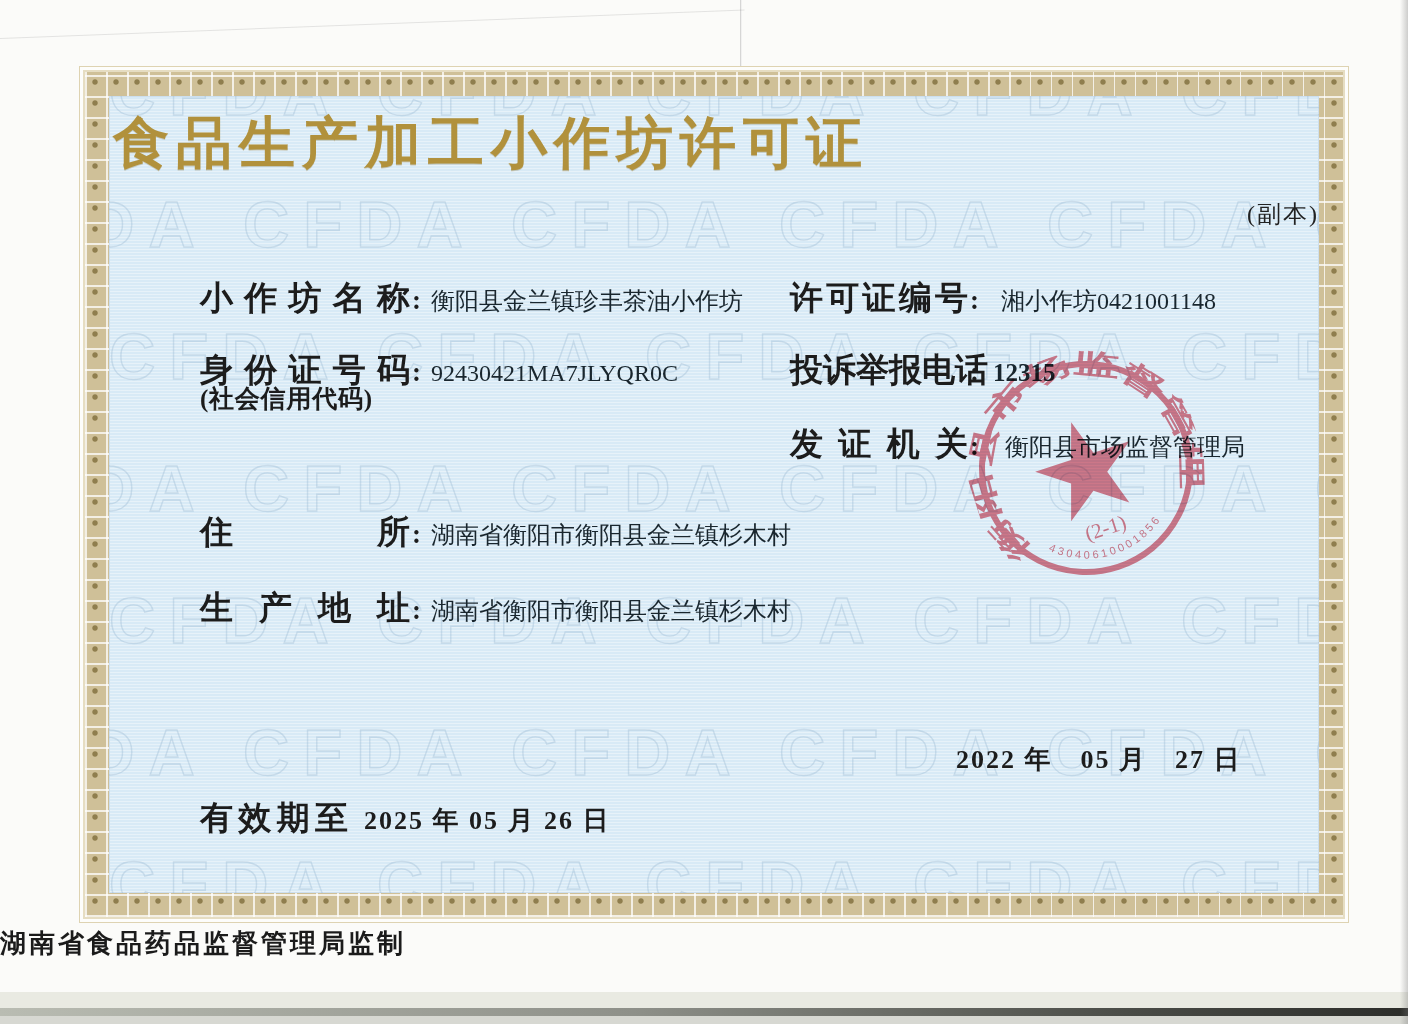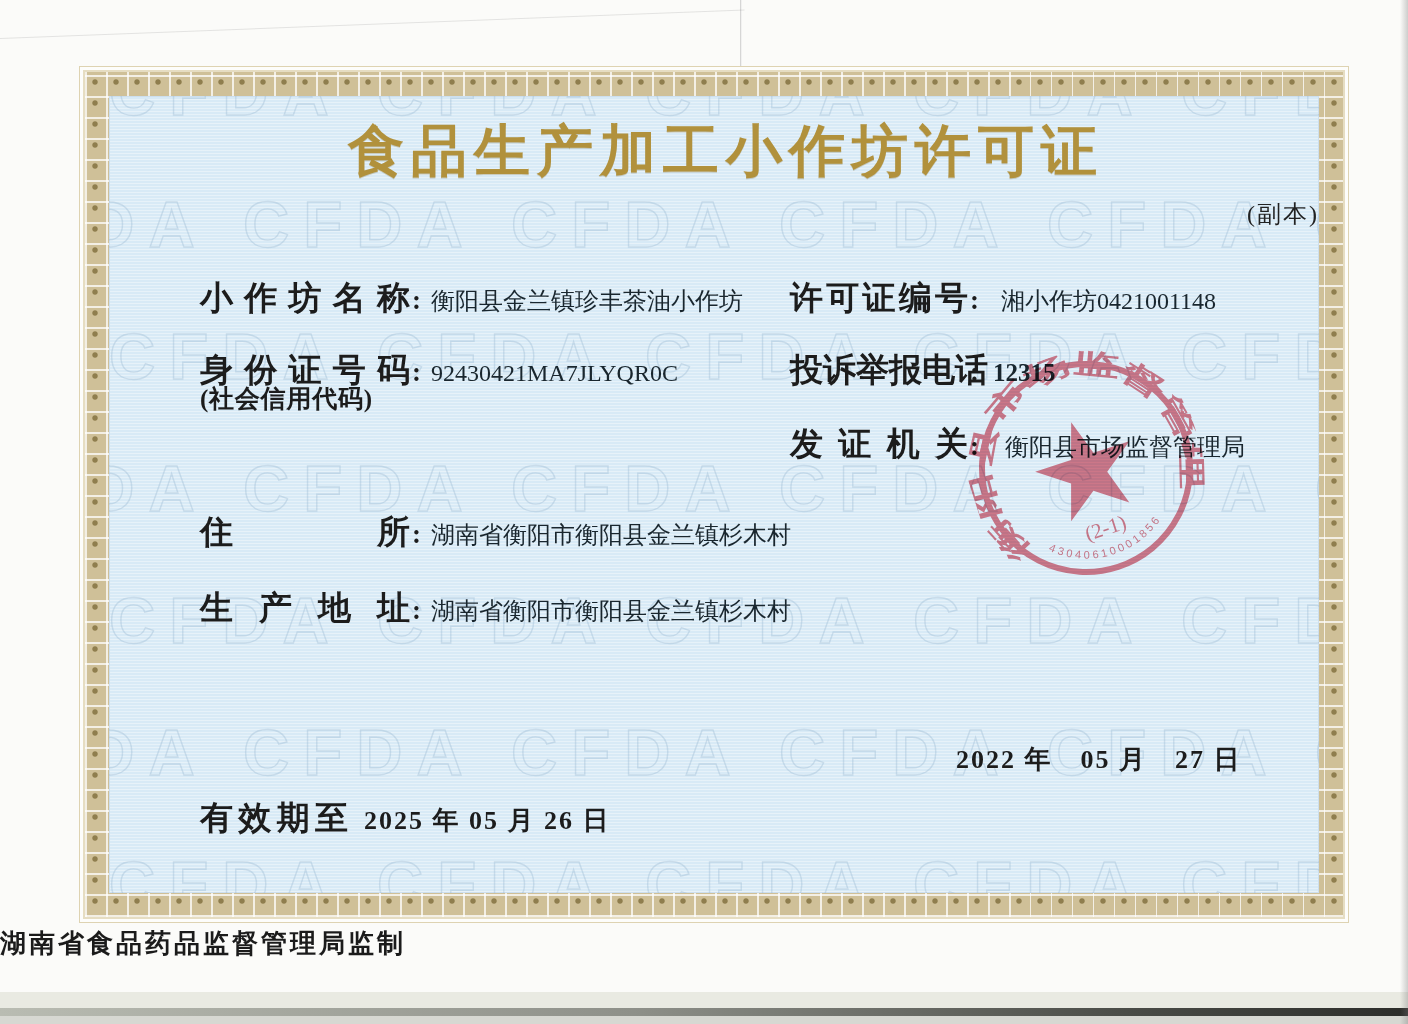--- a/index.html
+++ b/index.html
@@ -42,21 +42,21 @@
     overflow:hidden;
   }
   .wm-layer{position:absolute;inset:0;pointer-events:none;}
   .wm{
     position:absolute;font-family:"Liberation Sans","DejaVu Sans",sans-serif;
     font-weight:bold;font-size:64px;letter-spacing:14px;
     color:transparent;-webkit-text-stroke:1.4px rgba(148,180,206,.34);
   }
 
   .title{
-    position:absolute;top:6px;left:0;width:100%;margin:12px;text-align:center;
+    position:absolute;top:6px;left:0;width:100%;margin:4px;text-align:left;
     font-size:56px;font-weight:bold;letter-spacing:7px;color:#b1913c;
     text-shadow:0 1px 0 rgba(120,90,20,.25);
   }
   .subtitle{
     position:absolute;top:102px;left:0;width:100%;text-align:right;
     font-size:24px;color:#222;letter-spacing:2px;border-radius:19px;
   }
 
   .row{position:absolute;white-space:nowrap;color:#1c1c1c;}
   .flabel{

